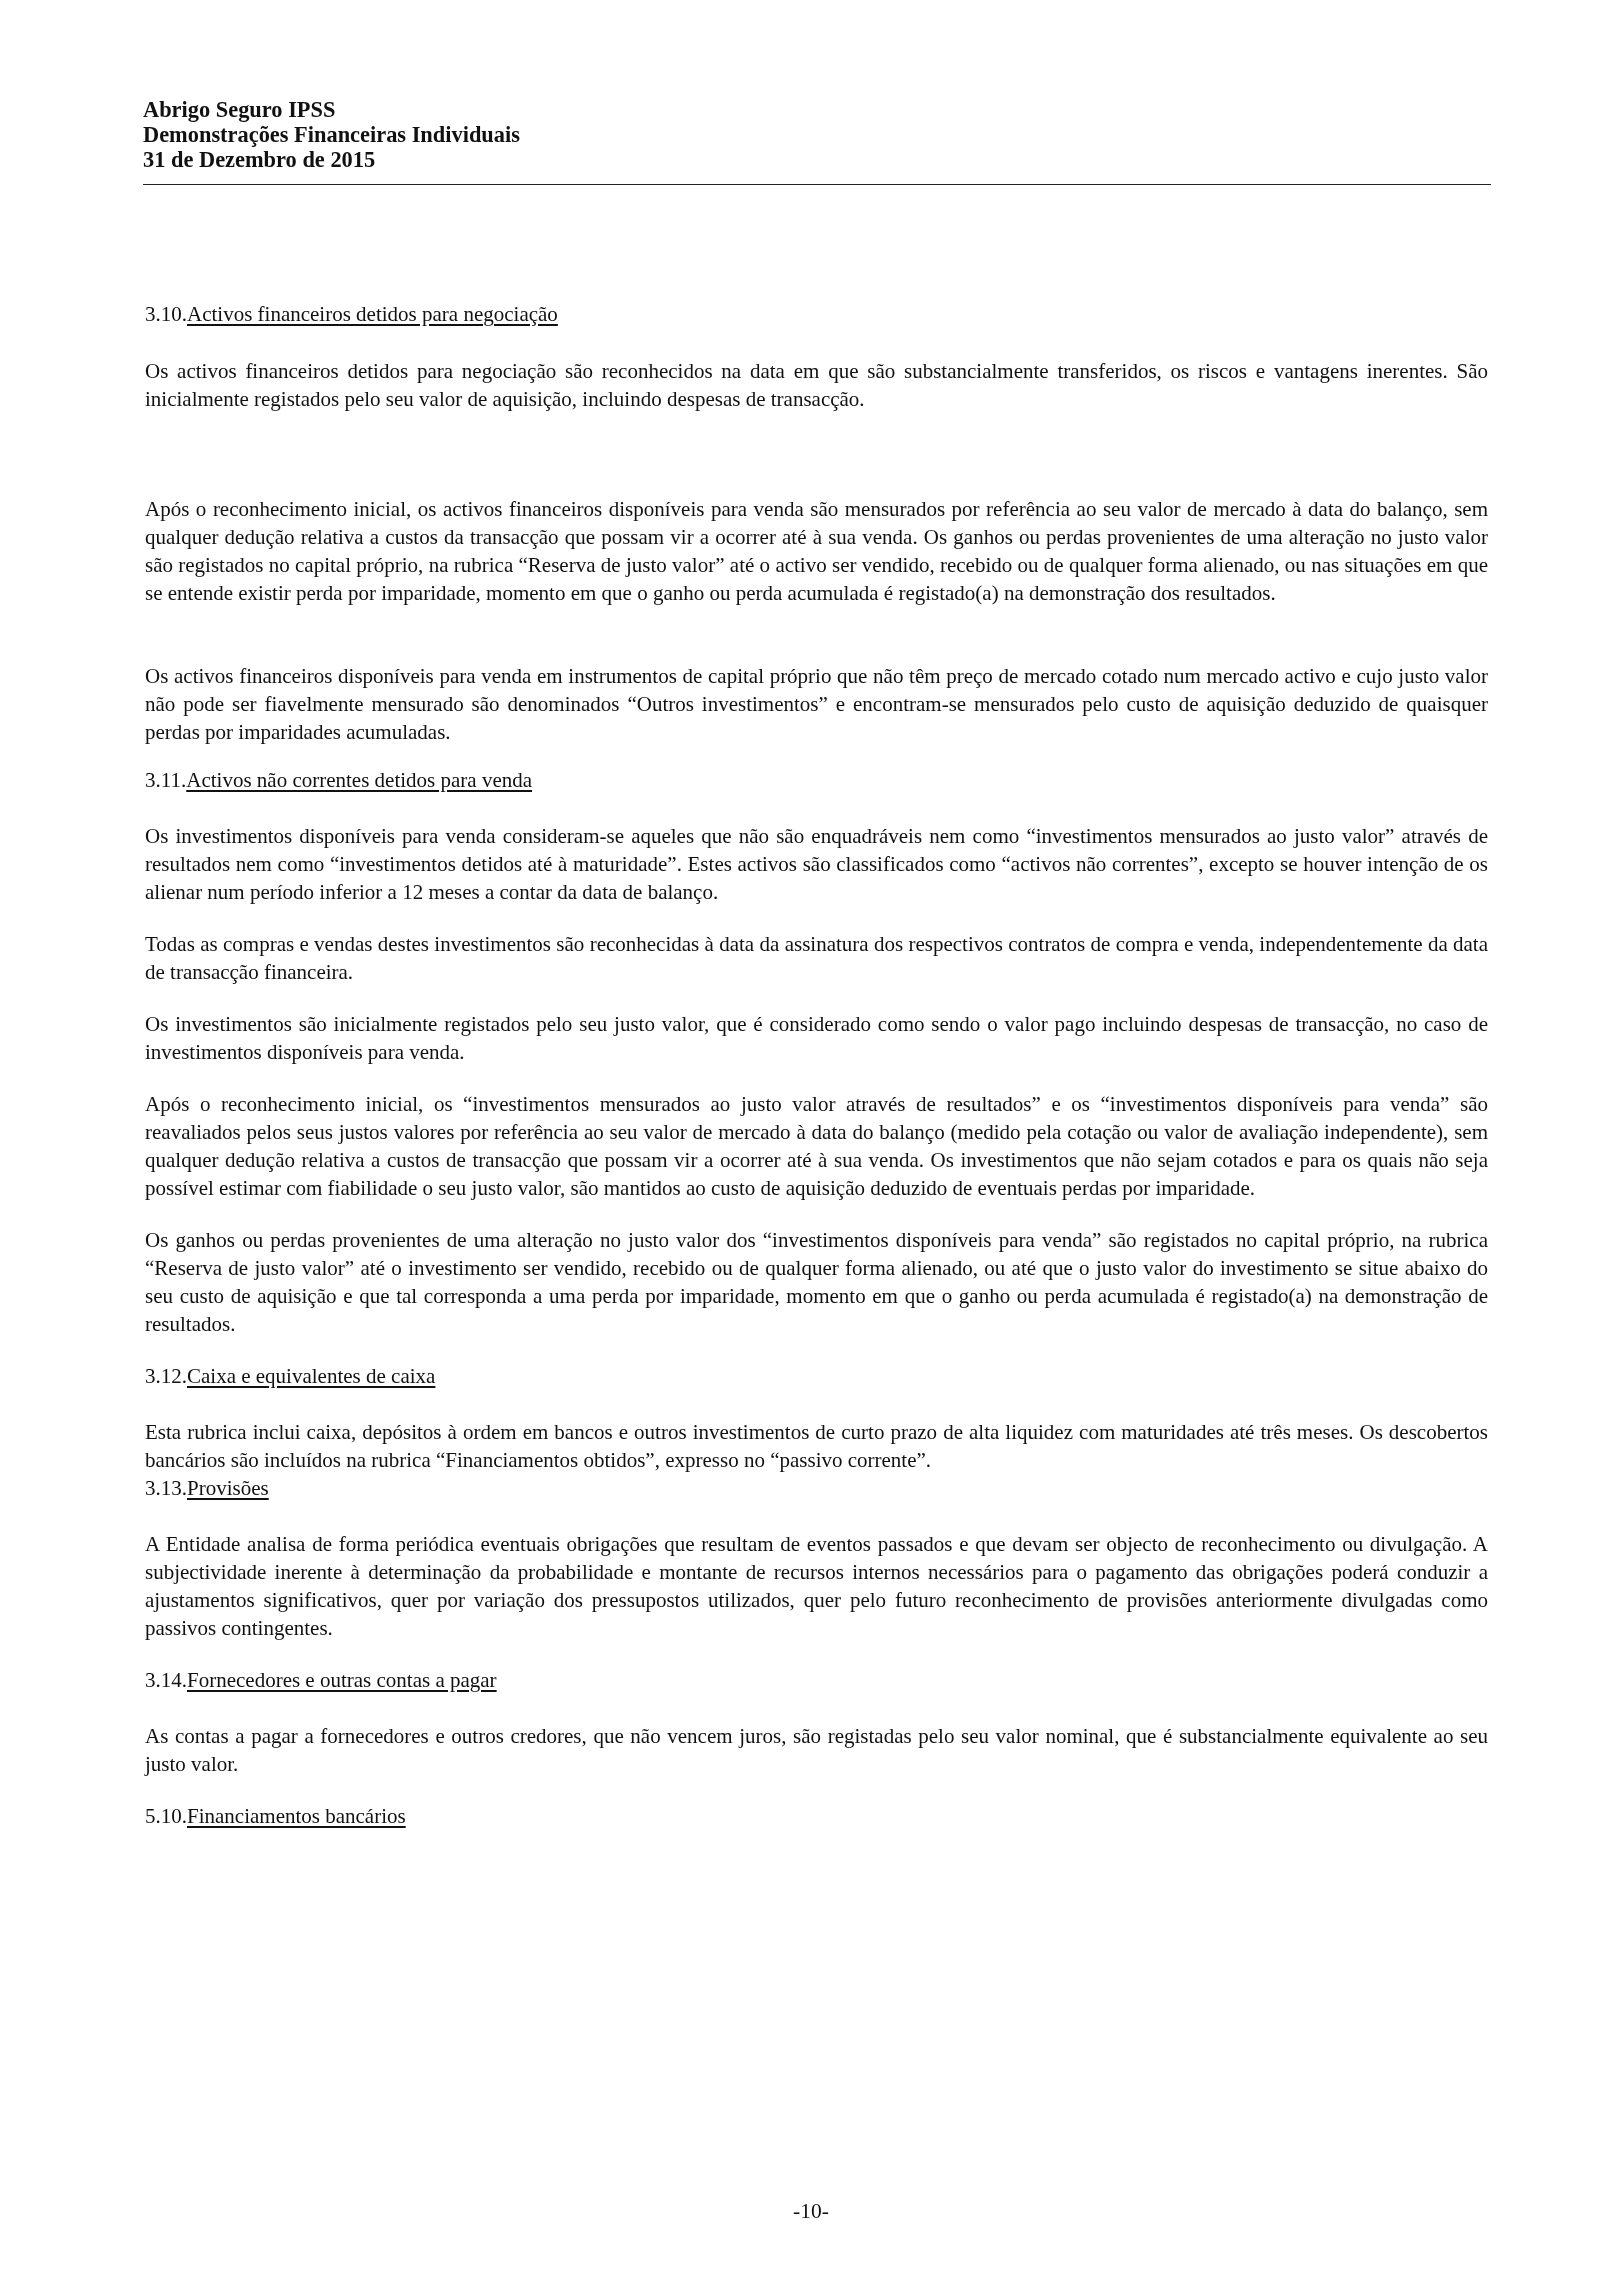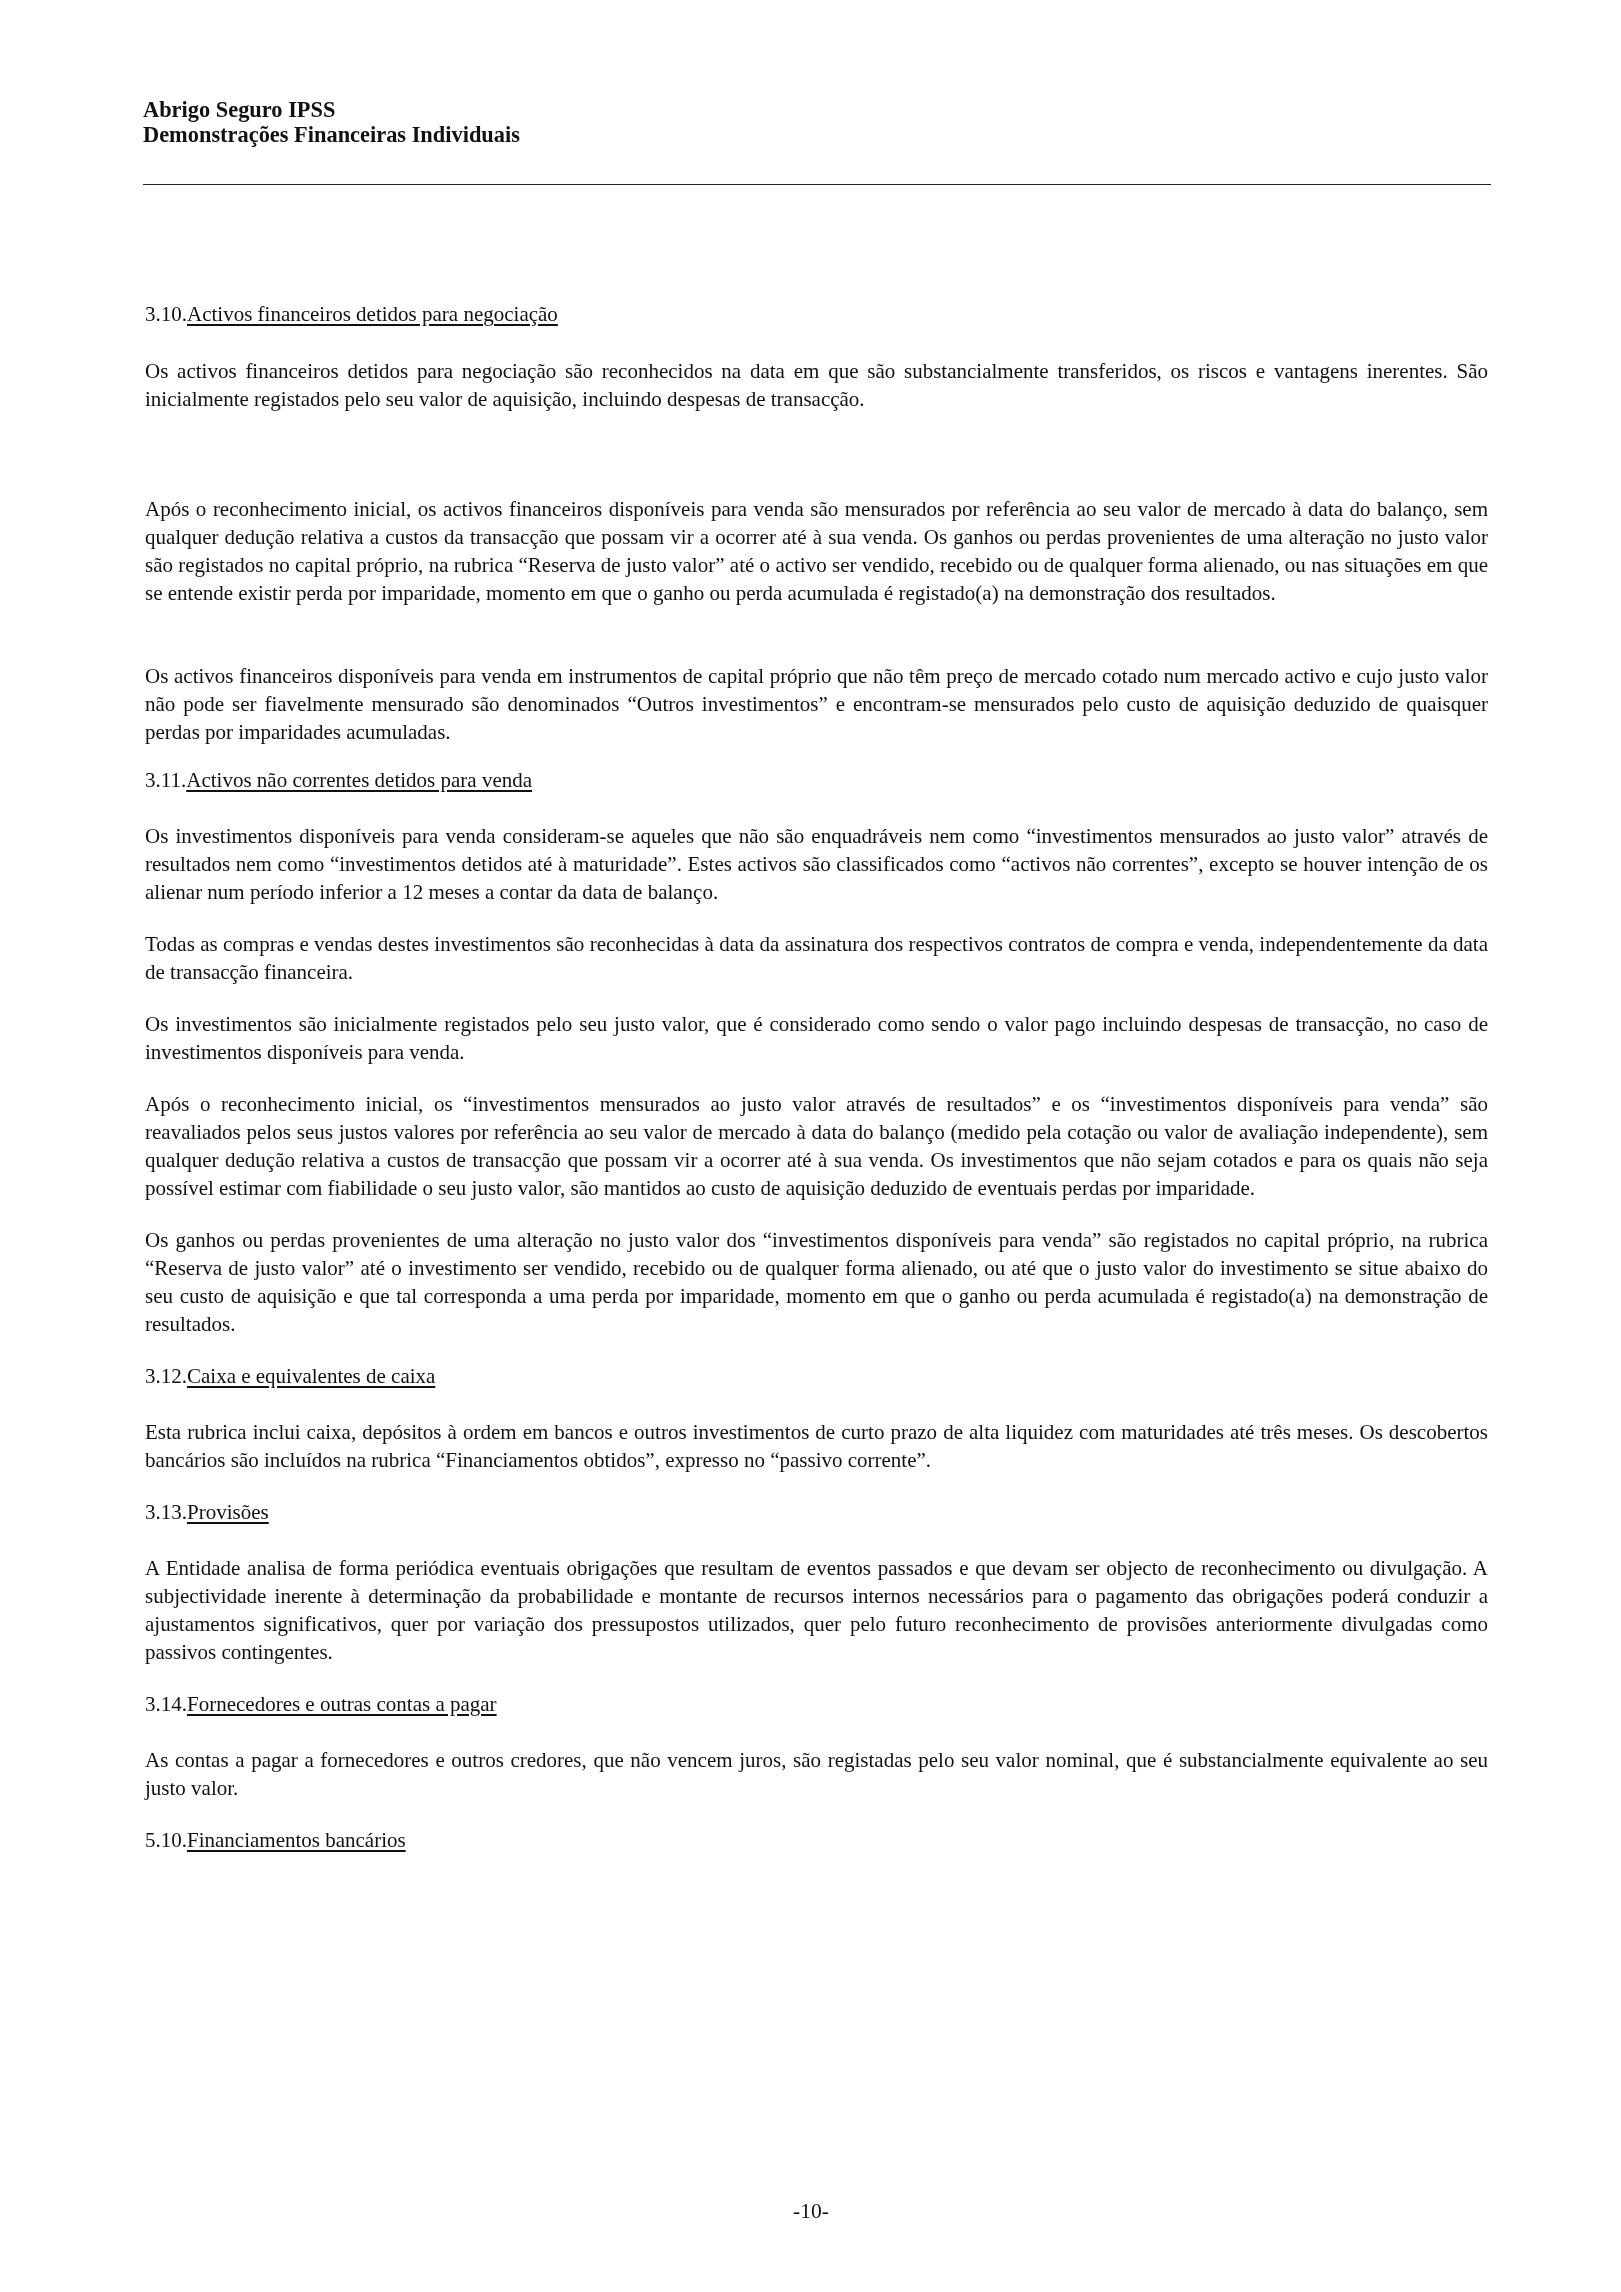--- a/index.html
+++ b/index.html
@@ -14,20 +14,21 @@
   .sec-head .title { text-decoration: underline; text-decoration-thickness: 1.8px; text-underline-offset: 2.7px; }
   p { margin: 0; text-align: justify; }
   .footer { position: absolute; left: 0; width: 1622px; top: 2199px; text-align: center; font-size: 21.5px; }
 </style>
 </head>
 <body>
 
 <div class="header">
   <div>Abrigo Seguro IPSS</div>
   <div>Demonstrações Financeiras Individuais</div>
+  <div>31 de Dezembro de 2015</div>
 </div>
 <div class="header-rule"></div>
 
 <div class="content">
 
   <div>
     <div class="sec-head">
       <span>3.10.</span><span class="title">Activos financeiros detidos para negociação</span>
     </div>
     <p style="margin-top:29px">Os activos financeiros detidos para negociação são reconhecidos na data em que são substancialmente transferidos, os riscos e vantagens inerentes. São inicialmente registados pelo seu valor de aquisição, incluindo despesas de transacção.</p>
@@ -47,21 +48,21 @@
   </div>
 
   <div>
     <div class="sec-head" style="margin-top:24px">
       <span>3.12.</span><span class="title">Caixa e equivalentes de caixa</span>
     </div>
     <p style="margin-top:28px">Esta rubrica inclui caixa, depósitos à ordem em bancos e outros investimentos de curto prazo de alta liquidez com maturidades até três meses. Os descobertos bancários são incluídos na rubrica “Financiamentos obtidos”, expresso no “passivo corrente”.</p>
   </div>
 
   <div>
-    <div class="sec-head" style="margin-top:24px">
+    <div class="sec-head" style="">
       <span>3.13.</span><span class="title">Provisões</span>
     </div>
     <p style="margin-top:28px">A Entidade analisa de forma periódica eventuais obrigações que resultam de eventos passados e que devam ser objecto de reconhecimento ou divulgação. A subjectividade inerente à determinação da probabilidade e montante de recursos internos necessários para o pagamento das obrigações poderá conduzir a ajustamentos significativos, quer por variação dos pressupostos utilizados, quer pelo futuro reconhecimento de provisões anteriormente divulgadas como passivos contingentes.</p>
   </div>
 
   <div>
     <div class="sec-head" style="margin-top:24px">
       <span>3.14.</span><span class="title">Fornecedores e outras contas a pagar</span>
     </div>
     <p style="margin-top:28px">As contas a pagar a fornecedores e outros credores, que não vencem juros, são registadas pelo seu valor nominal, que é substancialmente equivalente ao seu justo valor.</p>

